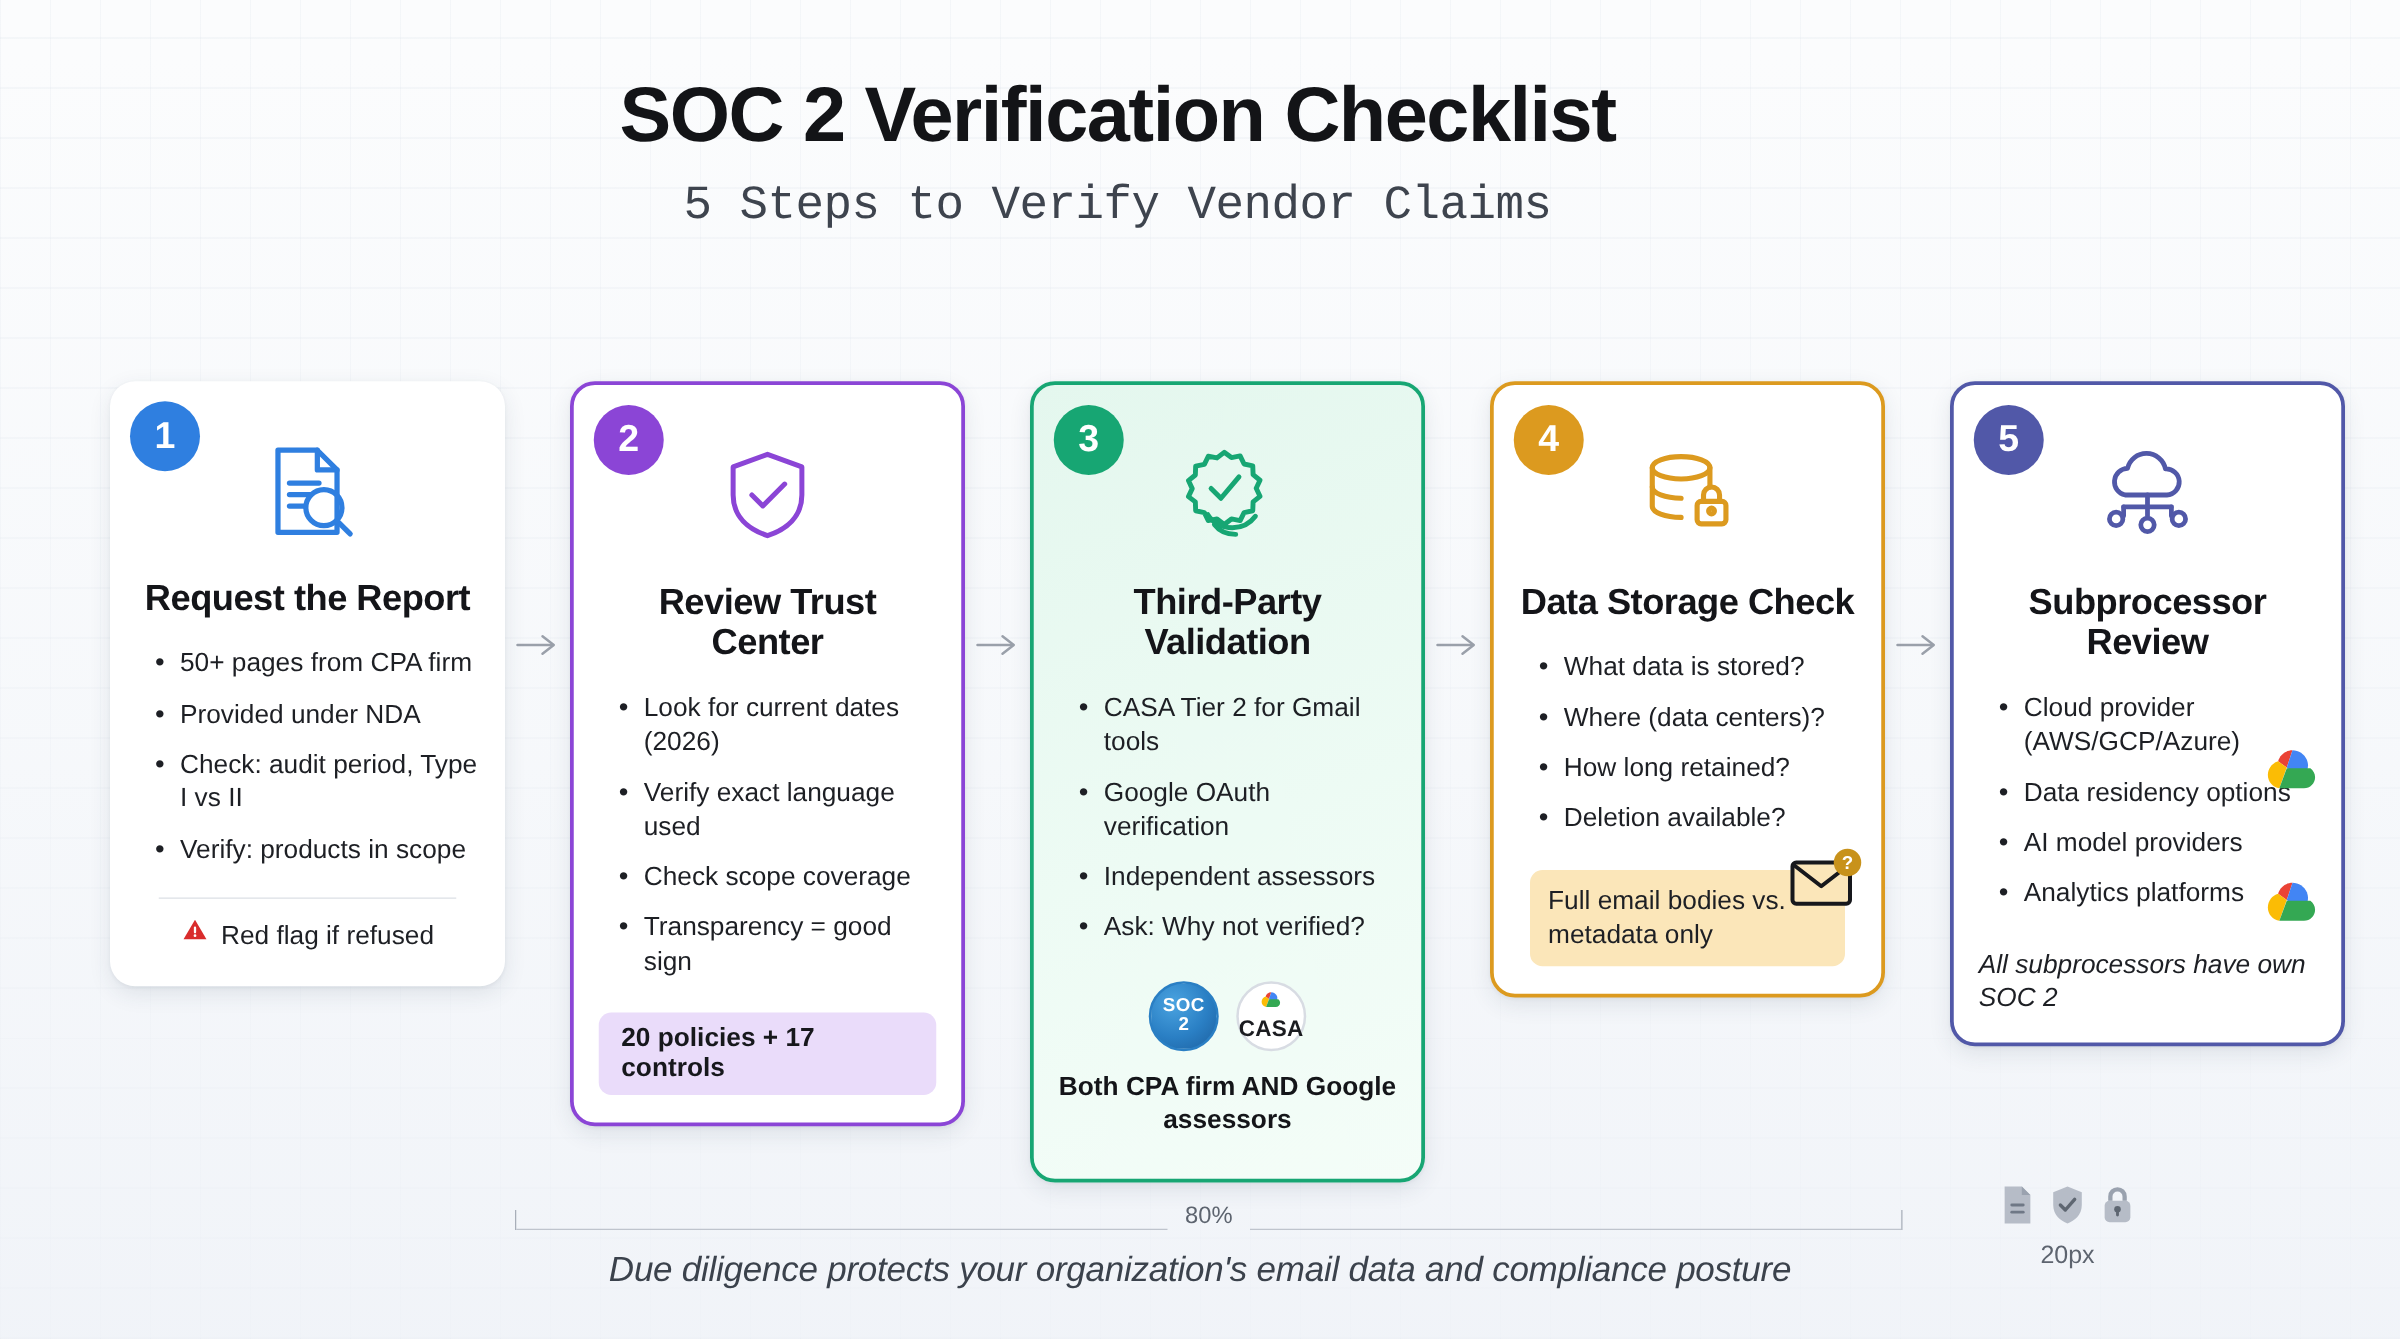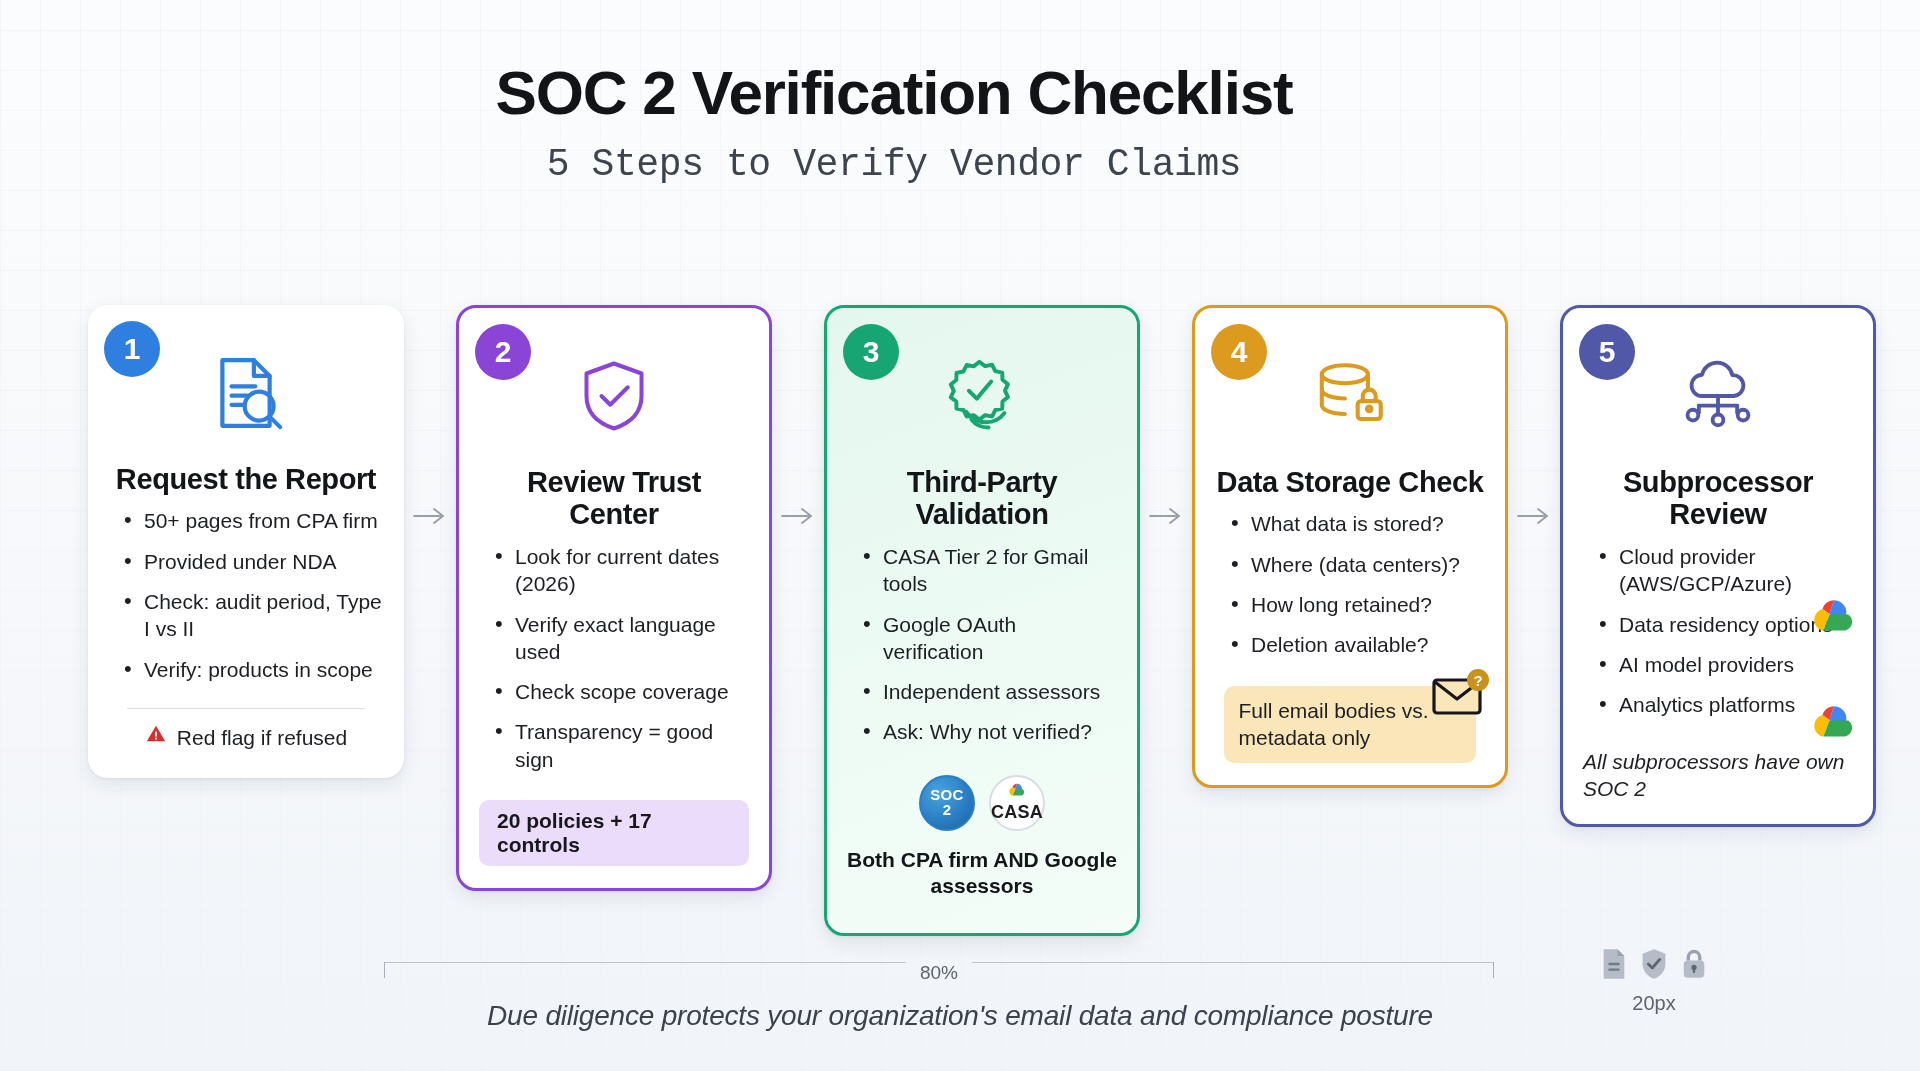--- a/index.html
+++ b/index.html
@@ -88,21 +88,21 @@
     margin-top: 20px;
     font-size: 29px;
     font-weight: bold;
     line-height: 1.12;
     color: #141519;
     text-align: center;
     letter-spacing: -0.4px;
   }
 
   .bullets {
-    margin-top: 12px;
+    margin-top: 22px;
     width: 100%;
     padding-left: 16px;
     position: relative;
   }
   .bullets li {
     list-style: none;
     position: relative;
     font-size: 21px;
     line-height: 1.3;
     color: #1d1f24;
@@ -196,23 +196,23 @@
   .arrow {
     width: 52px;
     display: flex; align-items: center; justify-content: center;
     margin-top: 200px;
     flex: 0 0 52px;
   }
 
   
   .measure {
     position: absolute;
-    left: 384px; top: 962px;
+    left: 412px; top: 962px;
     width: 1110px;
-    display: flex; align-items: flex-start;
+    display: flex; align-items: flex-end;
   }
   .measure .cap { width: 1px; height: 16px; background: #a8aeb9; }
   .measure .bar { flex: 1; height: 1px; background: #bfc4cd; }
   .measure .val {
     font-size: 19px; color: #5d646f; padding: 0 14px; background: transparent;
   }
 
   .footer-text {
     position: absolute;
     top: 1000px; left: 0; width: 1920px;

